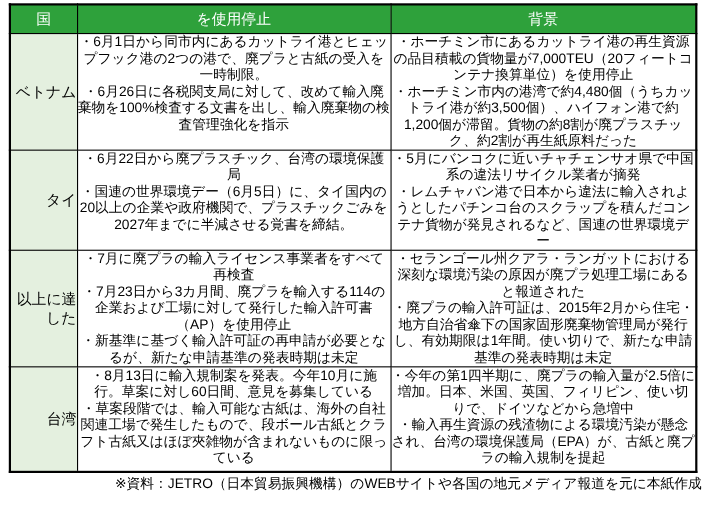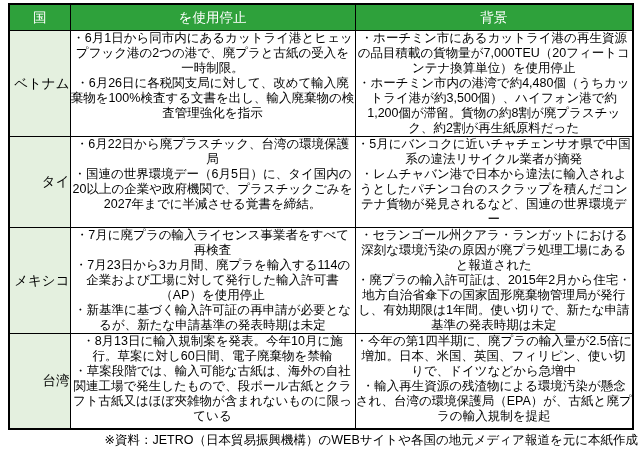--- a/index.html
+++ b/index.html
@@ -74,30 +74,30 @@
 ・ホーチミン市内の港湾で約4,480個（うちカットライ港が約3,500個）、ハイフォン港で約1,200個が滞留。貨物の約8割が廃プラスチック、約2割が再生紙原料だった</td>
       </tr>
       <tr class="r1">
         <td class="country">タイ</td>
         <td class="content">・6月22日から廃プラスチック、台湾の環境保護局
 ・国連の世界環境デー（6月5日）に、タイ国内の20以上の企業や政府機関で、プラスチックごみを2027年までに半減させる覚書を締結。</td>
         <td class="content">・5月にバンコクに近いチャチェンサオ県で中国系の違法リサイクル業者が摘発
 ・レムチャバン港で日本から違法に輸入されようとしたパチンコ台のスクラップを積んだコンテナ貨物が発見されるなど、国連の世界環境デー</td>
       </tr>
       <tr class="r2">
-        <td class="country">メキシコ</td>
+        <td class="country">以上に達した</td>
         <td class="content">・7月に廃プラの輸入ライセンス事業者をすべて再検査
 ・7月23日から3カ月間、廃プラを輸入する114の企業および工場に対して発行した輸入許可書（AP）を使用停止
 ・新基準に基づく輸入許可証の再申請が必要となるが、新たな申請基準の発表時期は未定</td>
         <td class="content">・セランゴール州クアラ・ランガットにおける深刻な環境汚染の原因が廃プラ処理工場にあると報道された
 ・廃プラの輸入許可証は、2015年2月から住宅・地方自治省傘下の国家固形廃棄物管理局が発行し、有効期限は1年間。使い切りで、新たな申請基準の発表時期は未定</td>
       </tr>
       <tr class="r3">
         <td class="country">台湾</td>
-        <td class="content">・8月13日に輸入規制案を発表。今年10月に施行。草案に対し60日間、電子廃棄物を禁輸
+        <td class="content">・8月13日に輸入規制案を発表。今年10月に施行。草案に対し60日間、意見を募集している
 ・草案段階では、輸入可能な古紙は、海外の自社関連工場で発生したもので、段ボール古紙とクラフト古紙又はほぼ夾雑物が含まれないものに限っている</td>
         <td class="content">・今年の第1四半期に、廃プラの輸入量が2.5倍に増加。日本、米国、英国、フィリピン、使い切りで、ドイツなどから急増中
 ・輸入再生資源の残渣物による環境汚染が懸念され、台湾の環境保護局（EPA）が、古紙と廃プラの輸入規制を提起</td>
       </tr>
     </tbody>
   </table>
 
   <div class="footer">※資料：JETRO（日本貿易振興機構）のWEBサイトや各国の地元メディア報道を元に本紙作成</div>
 </div>
 

